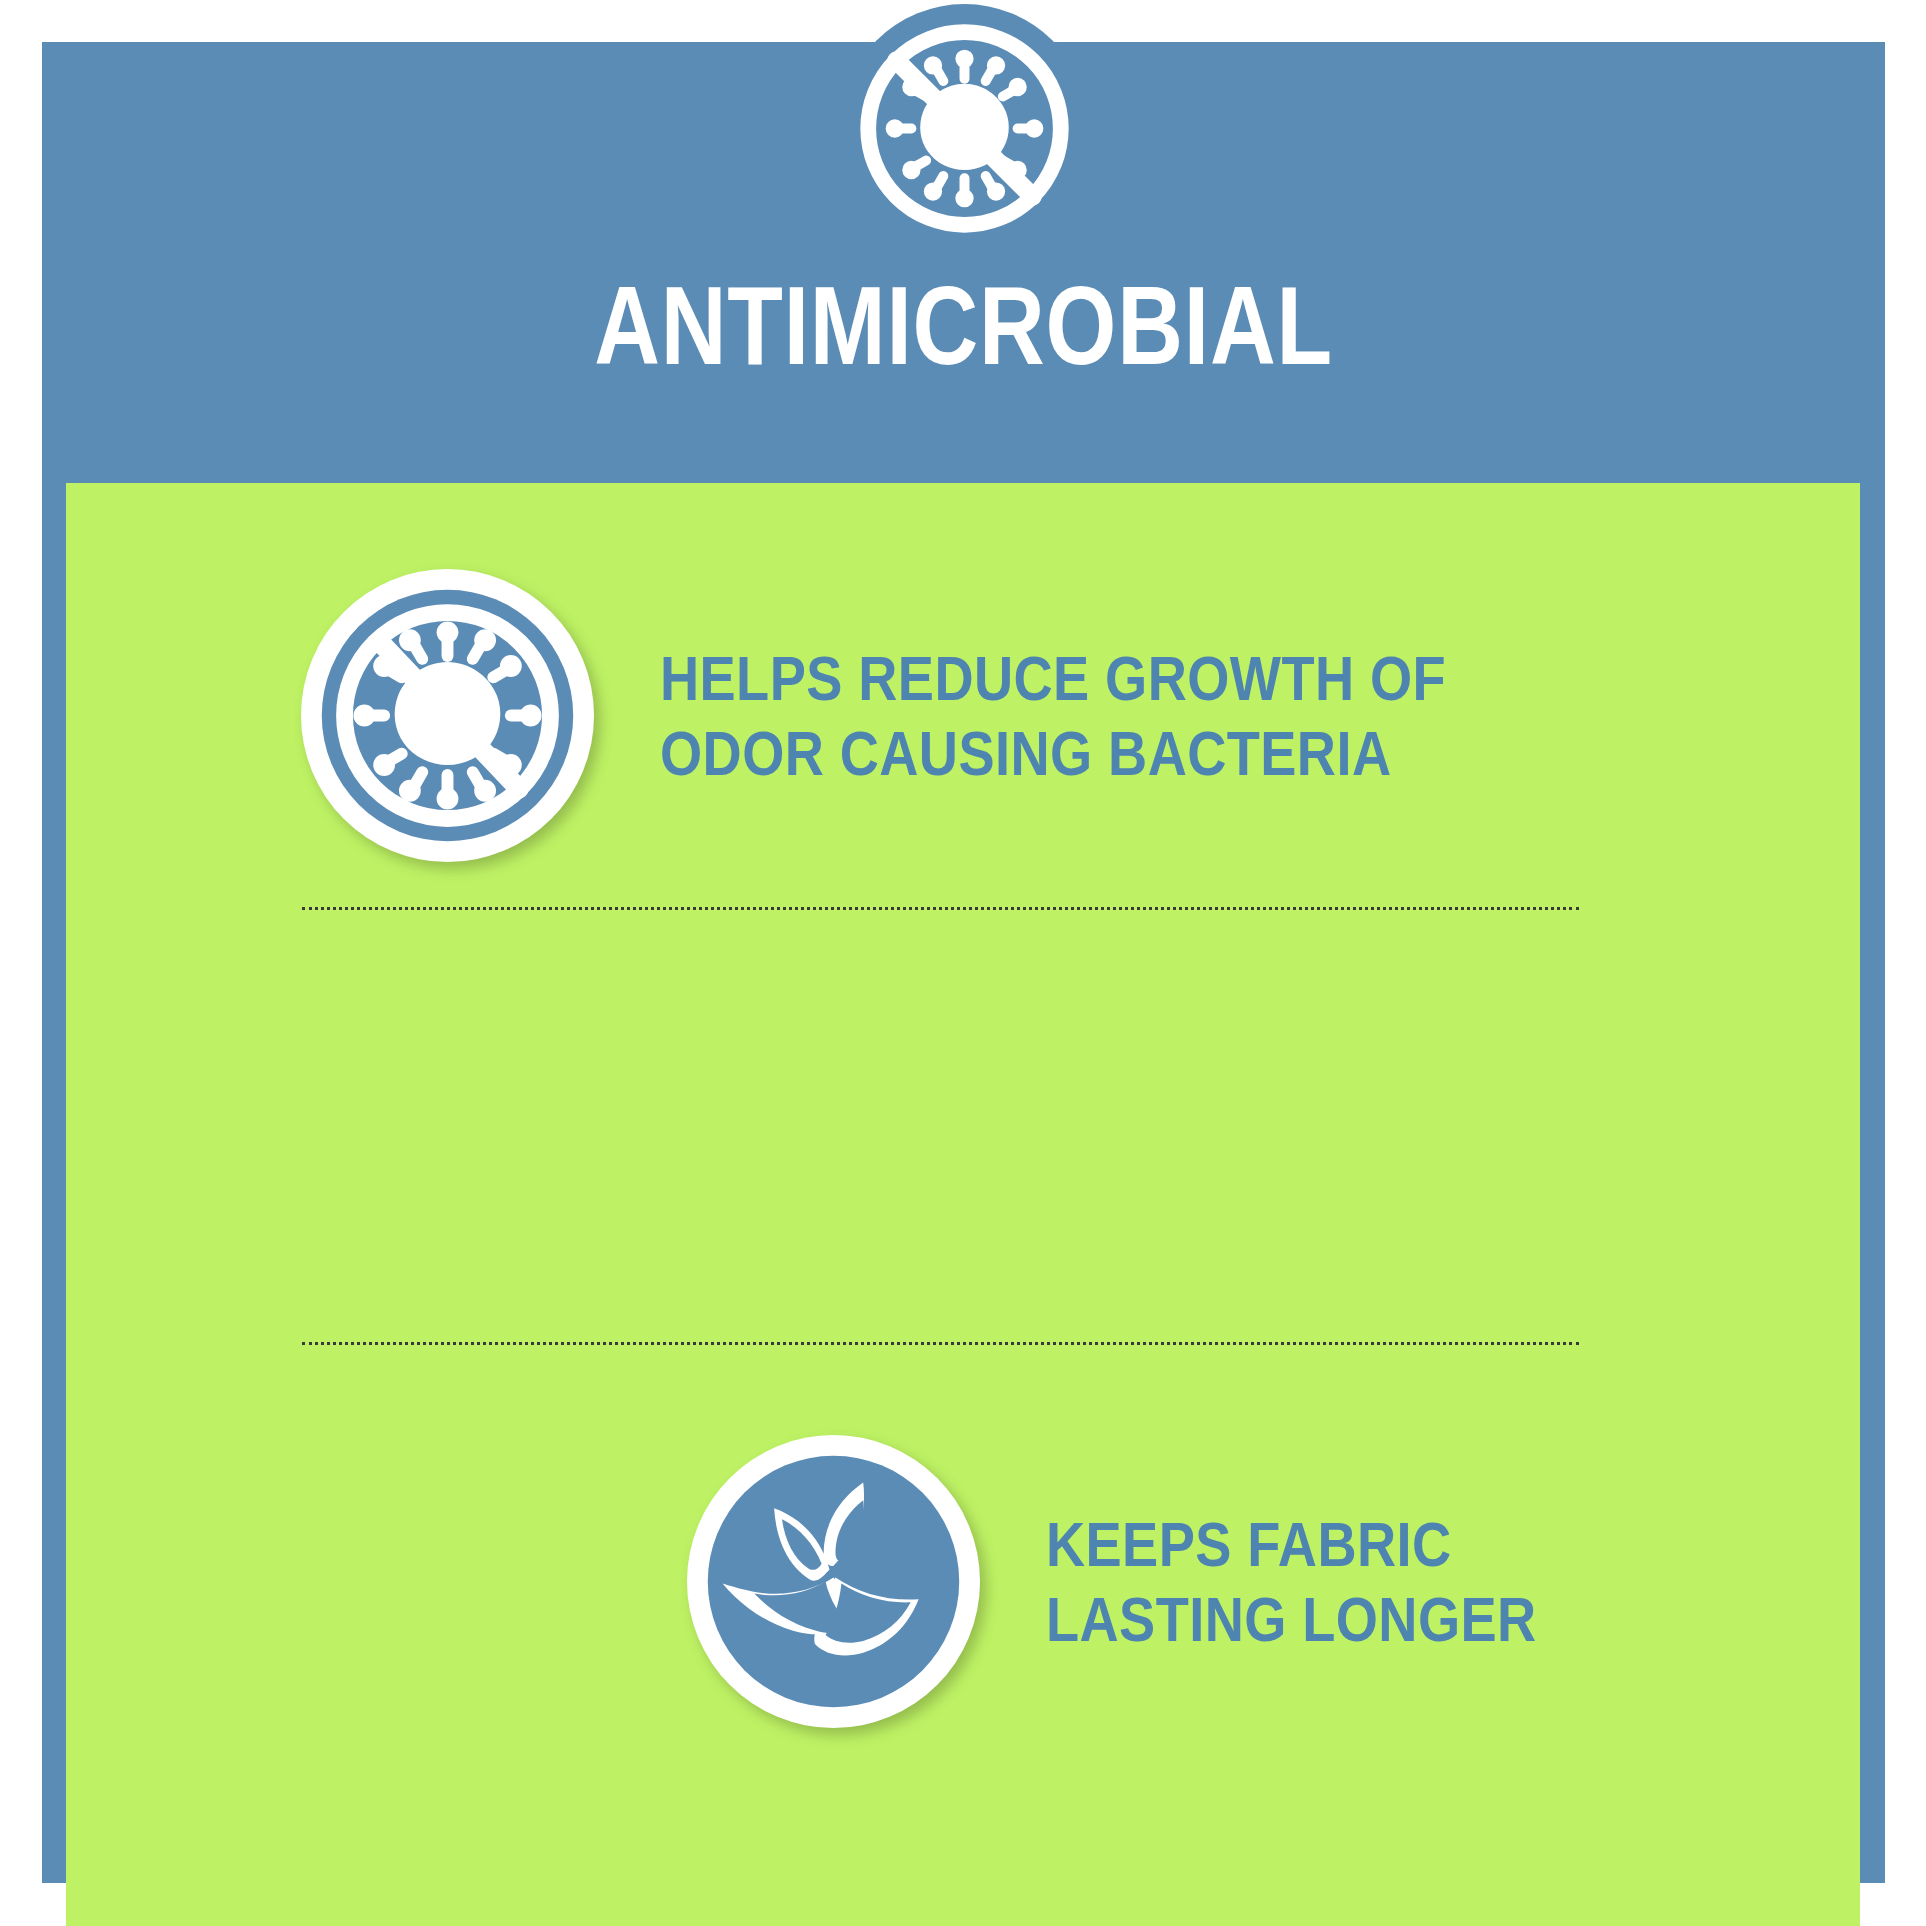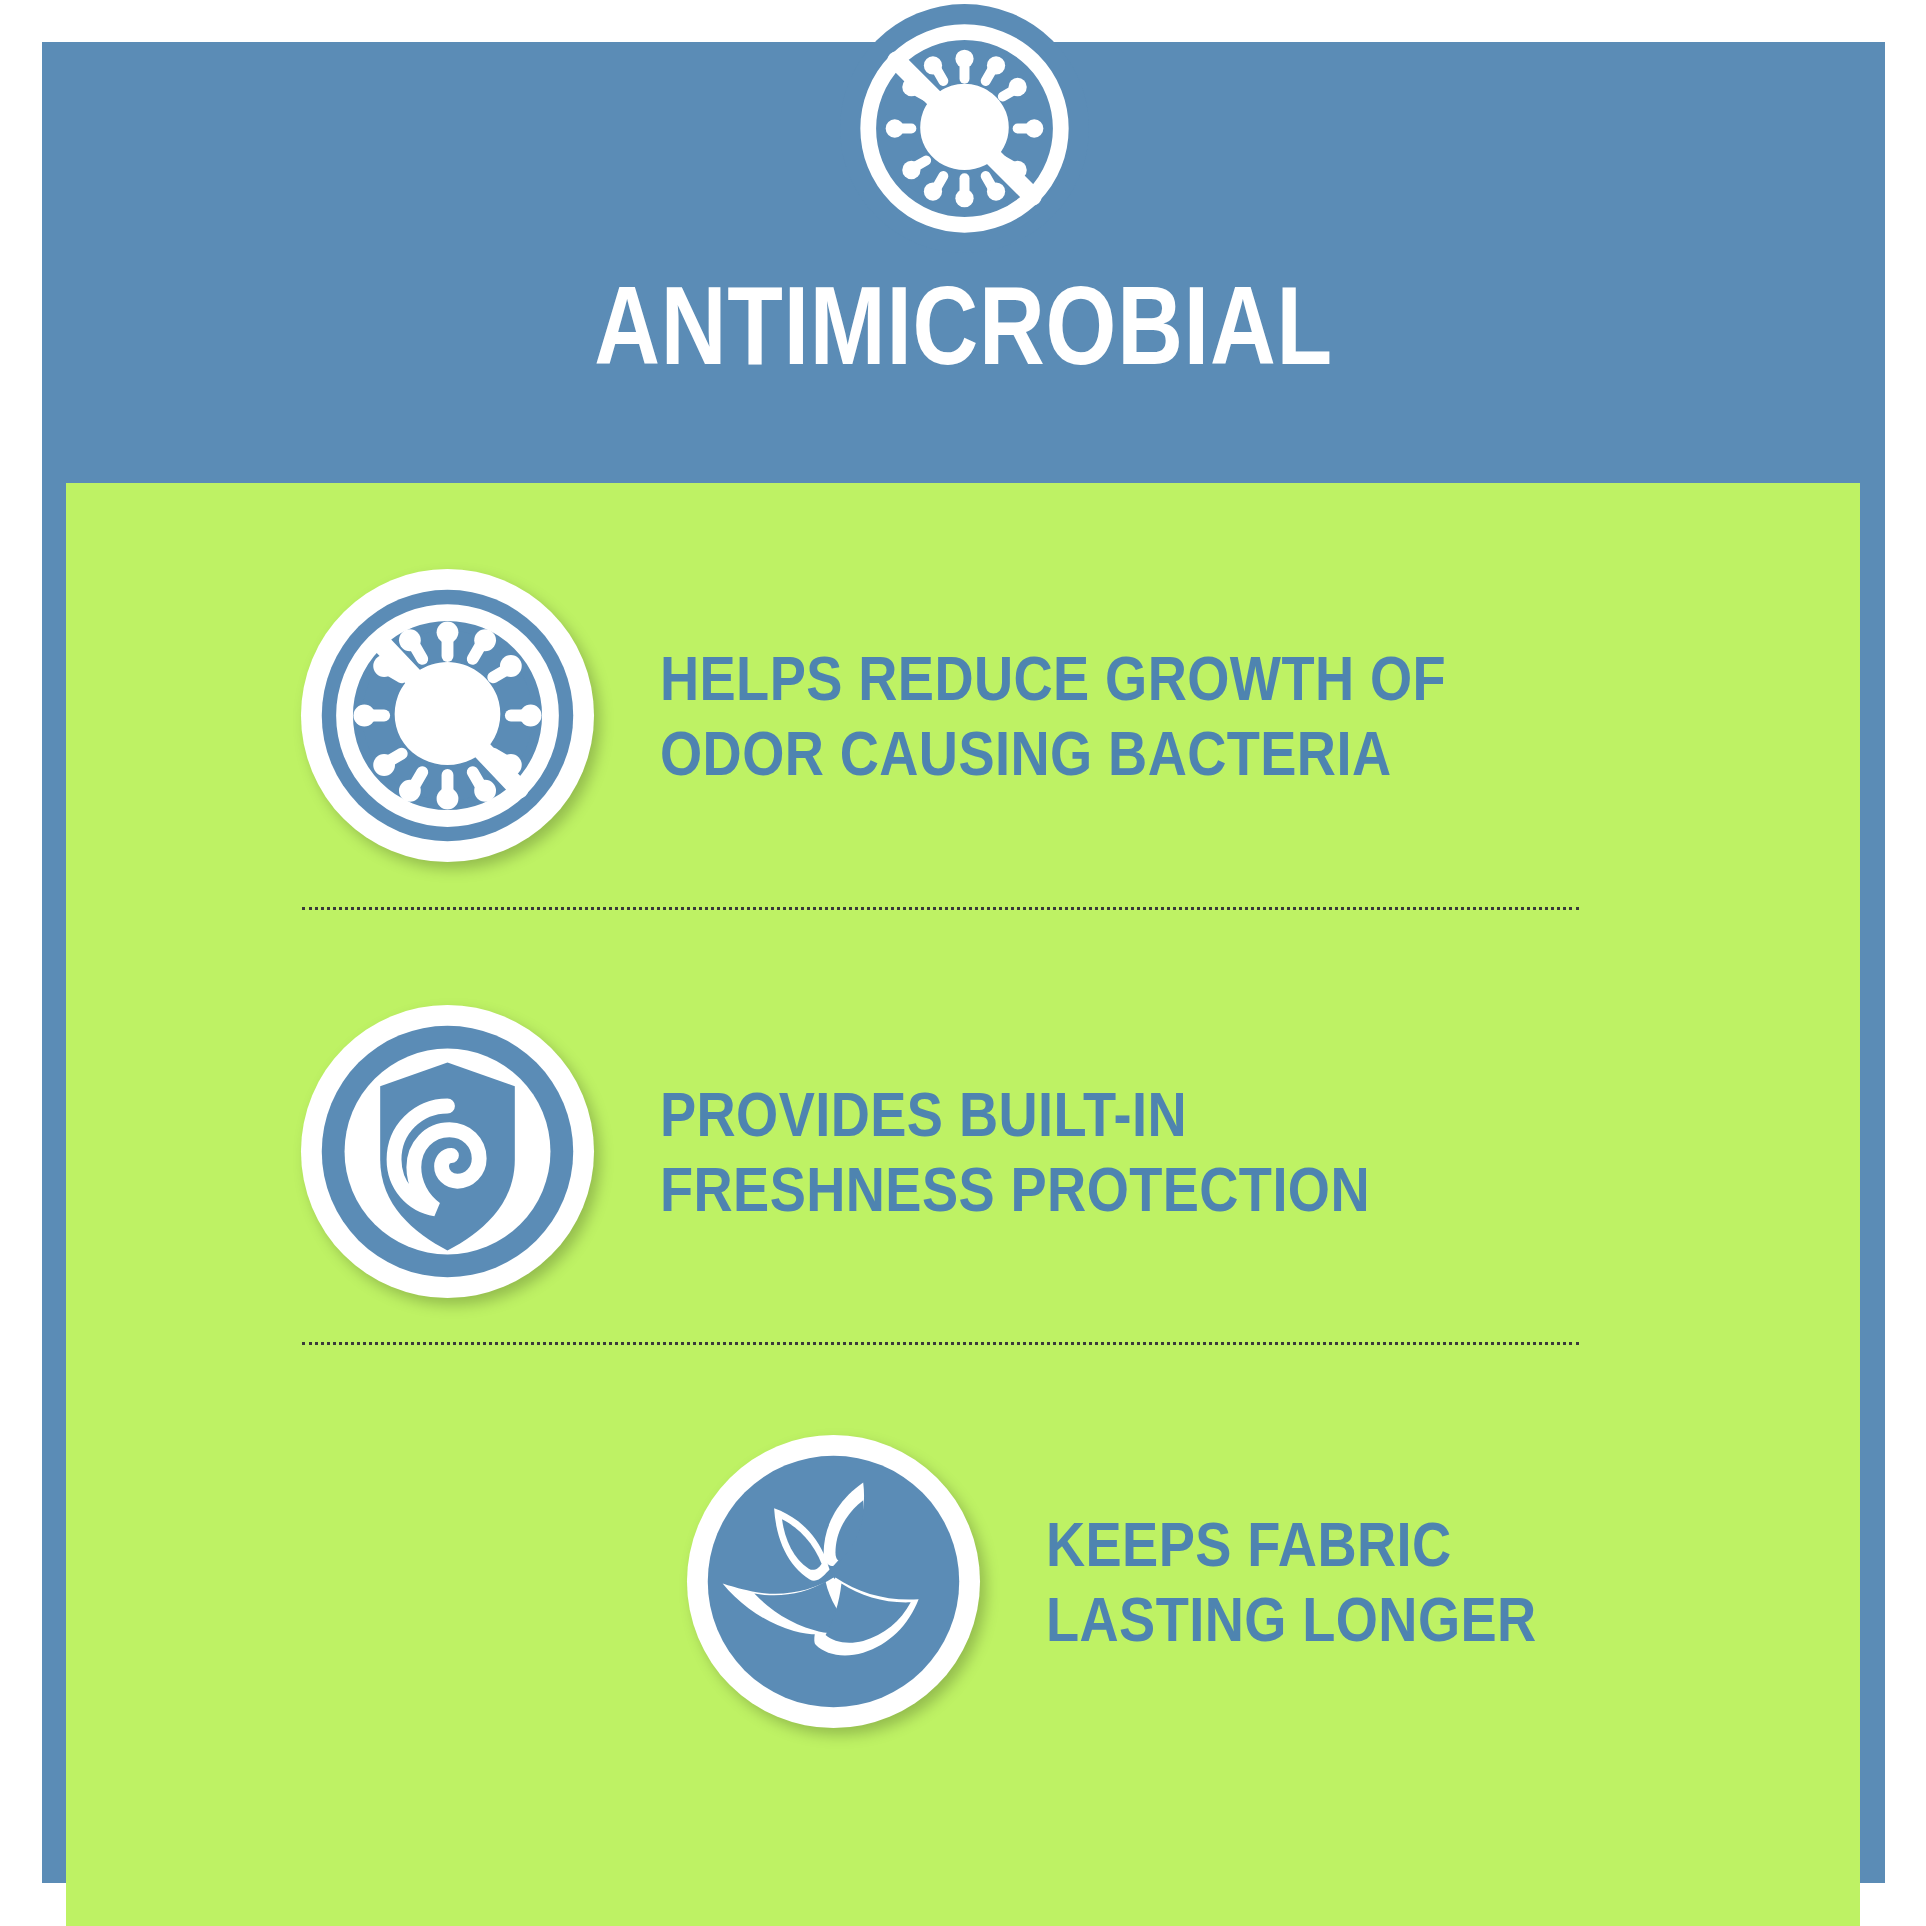--- a/index.html
+++ b/index.html
@@ -169,35 +169,20 @@
           </svg>
         </div>
         <div class="row-text">
           <span>HELPS REDUCE GROWTH OF</span>
           <span class="l2">ODOR CAUSING BACTERIA</span>
         </div>
       </div>
 
       <div class="divider div-1"></div>
 
-      <div class="row row-2">
-        <div class="icon-wrap">
-          <svg viewBox="0 0 300 300" xmlns="http://www.w3.org/2000/svg">
-            <circle cx="150" cy="150" r="148" fill="#ffffff"></circle>
-            <circle cx="150" cy="150" r="127" fill="#5B8CB6"></circle>
-            <circle cx="150" cy="150" r="104" fill="#ffffff"></circle>
-            <path d="M150 60 L218 84 L218 158 c0 46 -34 74 -68 92 c-34 -18 -68 -46 -68 -92 L82 84 Z" fill="#5B8CB6"></path>
-            <path d="M150 104 c-30 0 -54 24 -54 54 c0 26 18 46 42 50 c-14 -10 -22 -26 -22 -42 c0 -22 16 -38 36 -38 c17 0 30 13 30 29 c0 13 -10 23 -22 23 c-9 0 -16 -7 -16 -15 c0 -6 4 -11 10 -11" fill="none" stroke="#ffffff" stroke-width="15" stroke-linecap="round"></path>
-          </svg>
-        </div>
-        <div class="row-text">
-          <span>PROVIDES BUILT-IN</span>
-          <span class="l2">FRESHNESS PROTECTION</span>
-        </div>
-      </div>
 
       <div class="divider div-2"></div>
 
       <div class="row row-3">
         <div class="icon-wrap">
           <svg viewBox="0 0 300 300" xmlns="http://www.w3.org/2000/svg">
             <circle cx="150" cy="150" r="148" fill="#ffffff"></circle>
             <circle cx="150" cy="150" r="127" fill="#5B8CB6"></circle>
             <g fill="#ffffff">
               <path d="M146 138 c-8 -30 -28 -52 -56 -62 c2 32 14 58 36 72 c8 5 16 -6 20 -10 z"></path>

